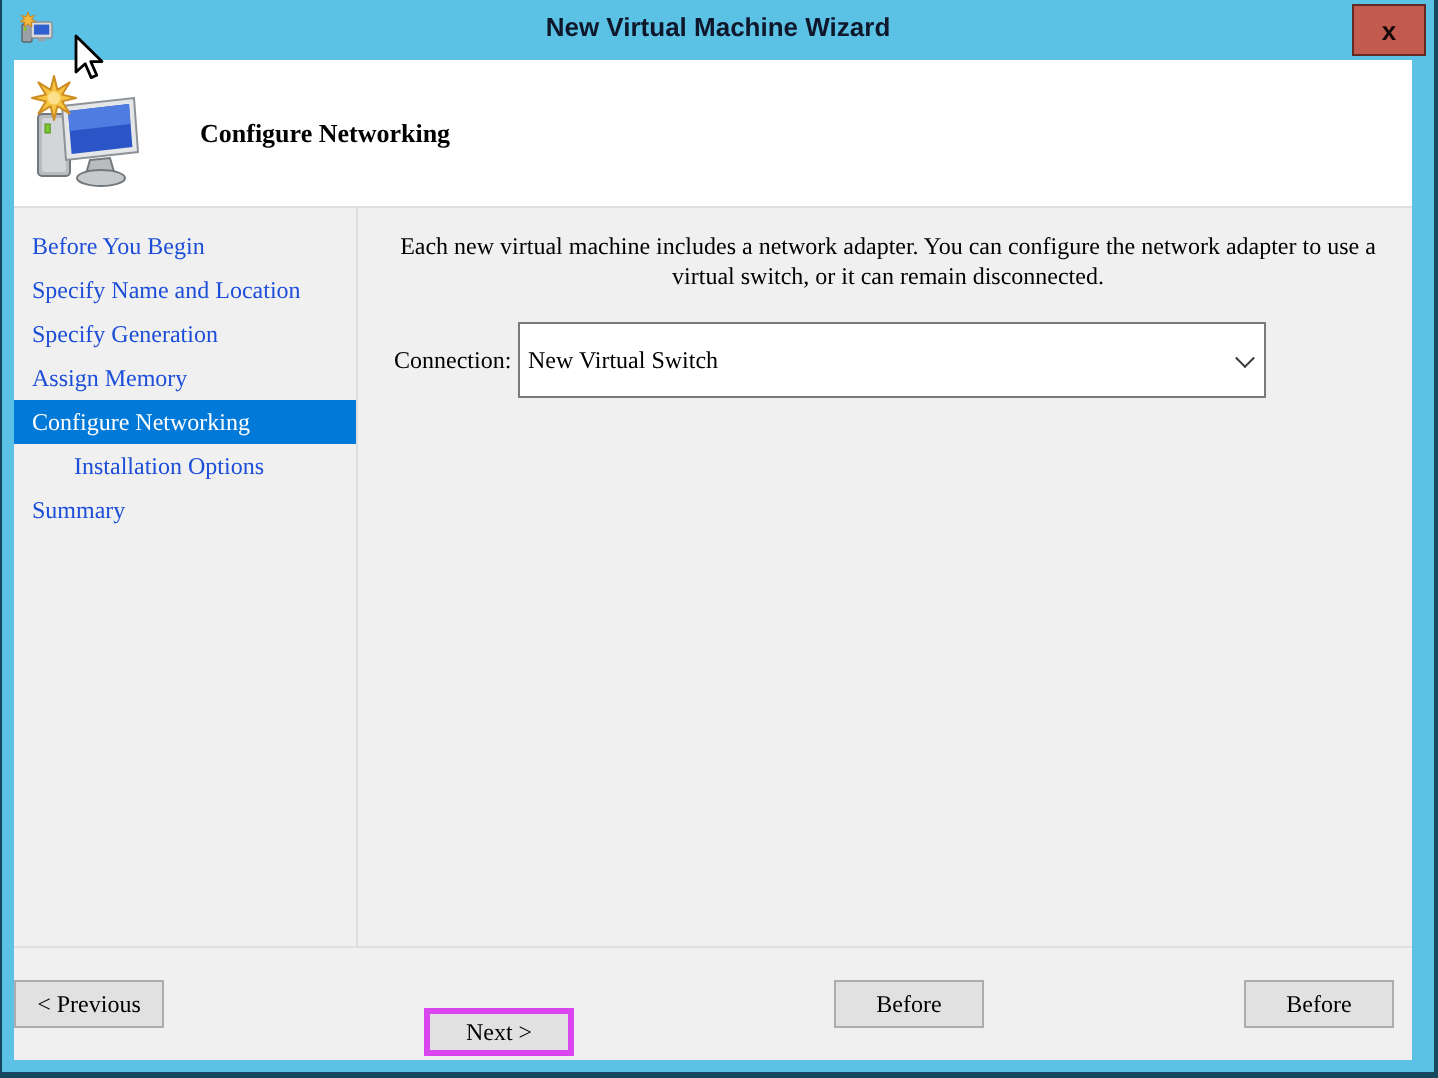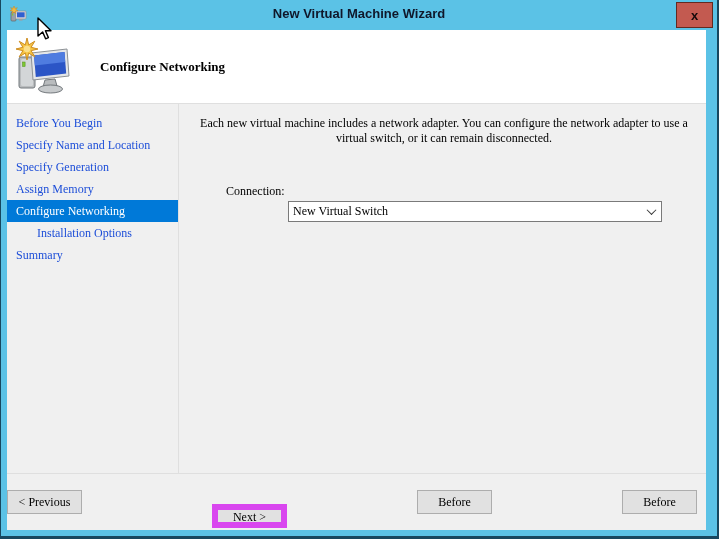--- a/index.html
+++ b/index.html
@@ -63,29 +63,28 @@
   .side-item {
     height: 22px; line-height: 22px;
     padding-left: 9px;
     color: #1d4ed8; white-space: nowrap; cursor: default;
   }
   .side-item.selected { background: #0079d8; color: #ffffff; }
   .side-item.indent { padding-left: 30px; }
   
   .main { flex: 1 1 auto; padding: 12px 15px 0 18px; }
   .description { max-width: 499px; line-height: 15px; margin-bottom: 15px; text-align: center; }
-  .connection-row { display: flex; align-items: center; justify-content: center; }
+  .connection-row { display: flex; align-items: center; }
   .connection-label { flex: 0 0 62px; }
   .combo {
-    width: 374px; height: 21px;
+    width: 374px; height: 38px;
     background: #ffffff;
     border: 1px solid #7a7a7a;
     display: flex; align-items: center;
     cursor: default;
-    margin-top: 40px;
   }
   .combo-text { flex: 1 1 auto; padding-left: 4px; white-space: nowrap; overflow: hidden; }
   .combo-chevron {
     flex: 0 0 19px; height: 100%;
     display: flex; align-items: center; justify-content: center;
   }
   .chevron-shape {
     width: 7px; height: 7px;
     border-right: 1.4px solid #3a3a3a;
     border-bottom: 1.4px solid #3a3a3a;
@@ -98,21 +97,21 @@
     display: flex; align-items: center; justify-content: space-between;
     gap: 9px; padding-right: 9px;
   }
   .btn {
     width: 75px; height: 24px;
     background: #e1e1e1;
     border: 1px solid #adadad;
     font-family: inherit; font-size: 12px; color: #000;
     cursor: default;
   }
-  .btn.default-btn { border: 6px solid #d946ef; margin-top: 28px; }
+  .btn.default-btn { border: 3px solid #d946ef; margin-top: 28px; }
   
   .cursor {
     position: absolute; left: 36px; top: 17px;
     z-index: 50; pointer-events: none;
   }
 </style>
 </head>
 <body>
 
 <div class="frame-outer">

